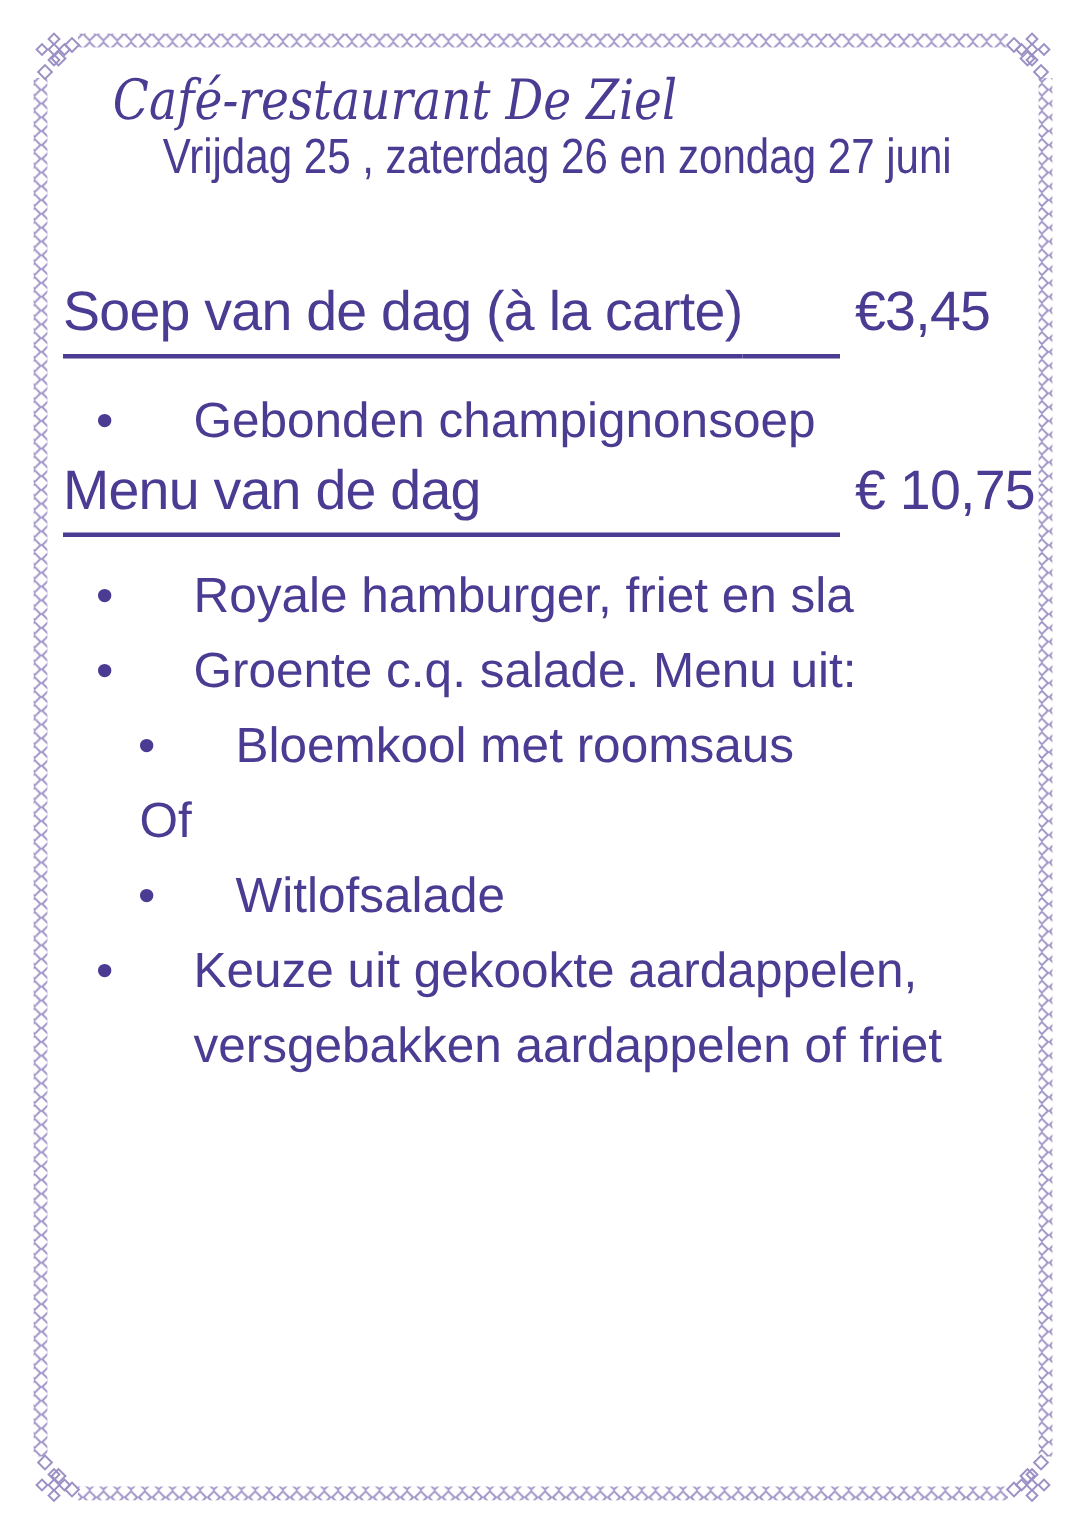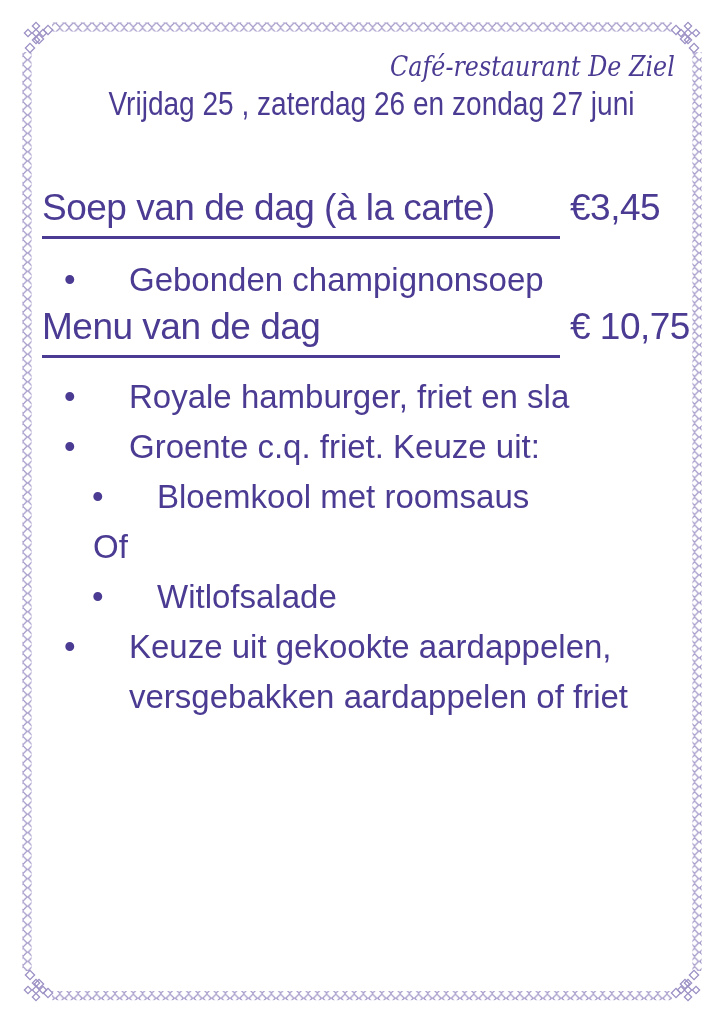--- a/index.html
+++ b/index.html
@@ -17,24 +17,24 @@
     color:var(--text);
     overflow:hidden;
   }
   .lace{position:absolute;inset:0;pointer-events:none;}
   .content{
     position:absolute;
     left:42px;right:24px;top:50px;
   }
   
   .restaurant-name{
-    text-align:right;
+    text-align:left;
     font-family:"DejaVu Serif",serif;
     font-style:italic;
-    font-size:28px;
+    font-size:37px;
     line-height:34px;
   }
   .restaurant-name .sq{display:inline-block;transform:scaleX(.85);transform-origin:50% 50%;white-space:nowrap;}
   .menu-title{
     margin-top:10px;
     text-align:center;
     font-size:39px;
     line-height:44px;
     font-weight:normal;
   }
@@ -147,21 +147,21 @@
       <span class="h-fill"></span>
       <span class="h-price">€ 10,75</span>
     </div>
     <div class="m-list daymenu">
       <div class="li lvl1">
         <span class="dot">•</span>
         <span class="txt">Royale hamburger, friet en sla</span>
       </div>
       <div class="li lvl1">
         <span class="dot">•</span>
-        <span class="txt">Groente c.q. friet. Keuze uit:</span>
+        <span class="txt">Groente c.q. salade. Menu uit:</span>
       </div>
       <div class="li lvl2">
         <span class="dot">•</span>
         <span class="txt">Bloemkool met roomsaus</span>
       </div>
       <div class="connector">Of</div>
       <div class="li lvl2">
         <span class="dot">•</span>
         <span class="txt">Witlofsalade</span>
       </div>

